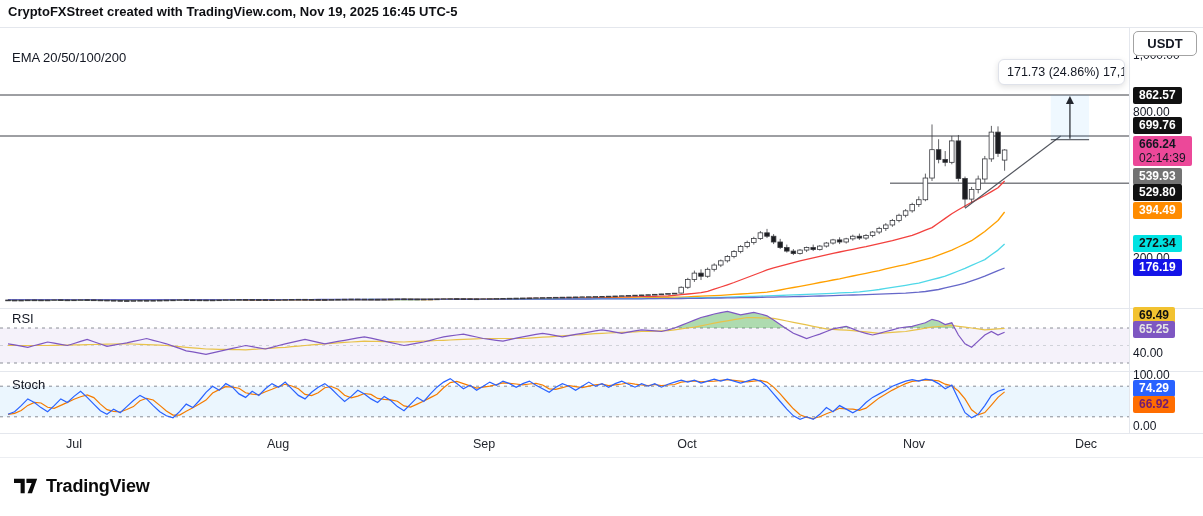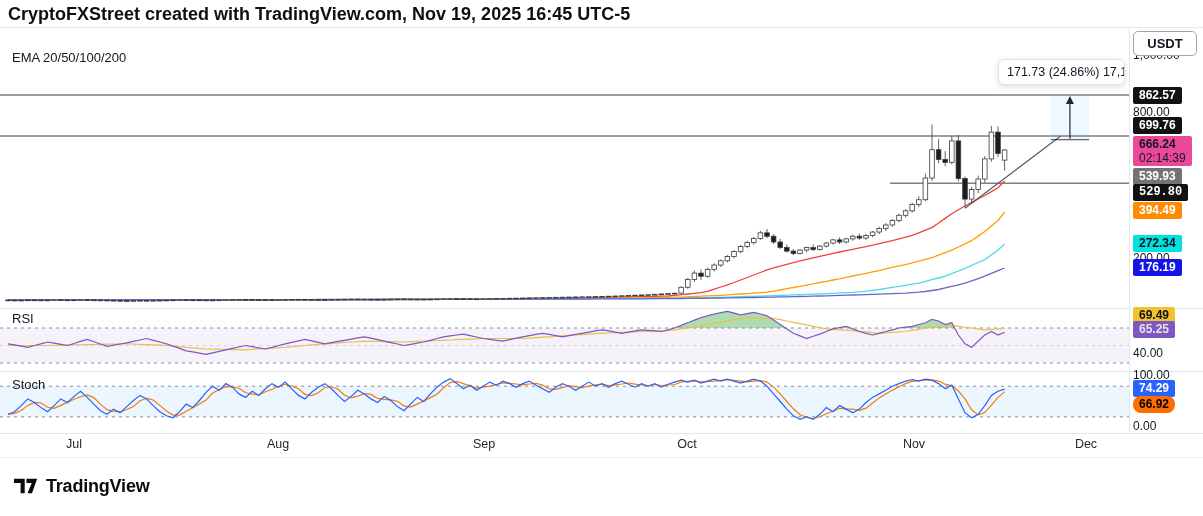--- a/index.html
+++ b/index.html
@@ -1,18 +1,18 @@
 <!DOCTYPE html>
 <html><head>
 <meta charset="utf-8">
 <style>
   html,body{margin:0;padding:0;background:#fff;}
   .screen{position:relative;width:1203px;height:516px;background:#ffffff;
           font-family:"Liberation Sans",sans-serif;color:#131722;overflow:hidden;}
-  .hdr-attr{position:absolute;left:8px;top:4px;font-size:18px;font-weight:700;color:#0e0f13;white-space:nowrap;}
+  .hdr-attr{position:absolute;left:8px;top:4px;font-size:13px;font-weight:700;color:#0e0f13;white-space:nowrap;}
   .sym-row{position:absolute;left:12px;top:34px;font-size:13px;color:#131722;white-space:nowrap;}
   .sym-row span{margin-right:9px;}
   .ema-row{position:absolute;left:12px;top:50px;font-size:13px;color:#131722;white-space:nowrap;}
   .sep{position:absolute;left:0;width:1203px;height:1px;background:#e4e7ed;}
   .vsep{position:absolute;width:1px;background:#e4e7ed;}
   svg.chart{position:absolute;left:0;top:0;}
   .axis-item{position:absolute;left:1133px;font-size:12px;line-height:16px;white-space:nowrap;}
   .axis-plain{color:#131722;z-index:1;}
   .axis-badge{padding:1px 6px;border-radius:2px;font-weight:600;z-index:2;line-height:15px;}
   .axis-badge.two{line-height:14px;font-weight:400;}
@@ -388,31 +388,31 @@
   <div id="price-axis">
       <div class="axis-item axis-plain" style="top: 47px;">1,000.00</div>
       <div class="axis-item axis-badge" style="top: 87px; background: rgb(17, 17, 17); color: rgb(255, 255, 255);">862.57</div>
       <div class="axis-item axis-plain" style="top: 104px;">800.00</div>
       <div class="axis-item axis-badge" style="top: 117px; background: rgb(17, 17, 17); color: rgb(255, 255, 255);">699.76</div>
       <div class="axis-item axis-badge two" style="top: 136px; background: #ec4899; color: rgb(19, 23, 34); height: 28px;">
         <div class="l1">666.24</div>
         <div class="l2">02:14:39</div>
       </div>
       <div class="axis-item axis-badge" style="top: 168px; background: #737373; color: rgb(255, 255, 255);">539.93</div>
-      <div class="axis-item axis-badge" style="top: 184px; background: rgb(17, 17, 17); color: rgb(255, 255, 255); font-family: Liberation Mono, monospace;">529.80</div>
+      <div class="axis-item axis-badge" style="top: 184px; background: rgb(17, 17, 17); color: rgb(255, 255, 255);">529.80</div>
       <div class="axis-item axis-badge" style="top: 202px; background: rgb(255, 140, 0); color: rgb(255, 255, 255);">394.49</div>
       <div class="axis-item axis-plain" style="top: 250px;">200.00</div>
       <div class="axis-item axis-badge" style="top: 235px; background: rgb(0, 226, 226); color: rgb(17, 17, 17);">272.34</div>
       <div class="axis-item axis-badge" style="top: 259px; background: rgb(20, 20, 232); color: rgb(255, 255, 255);">176.19</div>
       <div class="axis-item axis-badge" style="top: 307px; background: rgb(242, 194, 48); color: rgb(17, 17, 17);">69.49</div>
       <div class="axis-item axis-badge" style="top: 321px; background: rgb(126, 87, 194); color: #e5e5e5;">65.25</div>
       <div class="axis-item axis-plain" style="top: 345px;">40.00</div>
       <div class="axis-item axis-plain" style="top: 367px;">100.00</div>
       <div class="axis-item axis-badge" style="top: 380px; background: rgb(41, 98, 255); color: rgb(255, 255, 255);">74.29</div>
-      <div class="axis-item axis-badge" style="top: 396px; background: rgb(255, 109, 0); color: #000000; border-radius: 8px;">66.92</div>
+      <div class="axis-item axis-badge" style="top: 396px; background: rgb(255, 109, 0); color: #701a75;">66.92</div>
       <div class="axis-item axis-plain" style="top: 418px;">0.00</div>
     </div>
   <div id="time-axis">
       <div class="month" style="left: 74px;">Jul</div>
       <div class="month" style="left: 278px;">Aug</div>
       <div class="month" style="left: 484px;">Sep</div>
       <div class="month" style="left: 687px;">Oct</div>
       <div class="month" style="left: 890px; margin-left: 24px;">Nov</div>
       <div class="month" style="left: 1086px;">Dec</div>
     </div>

